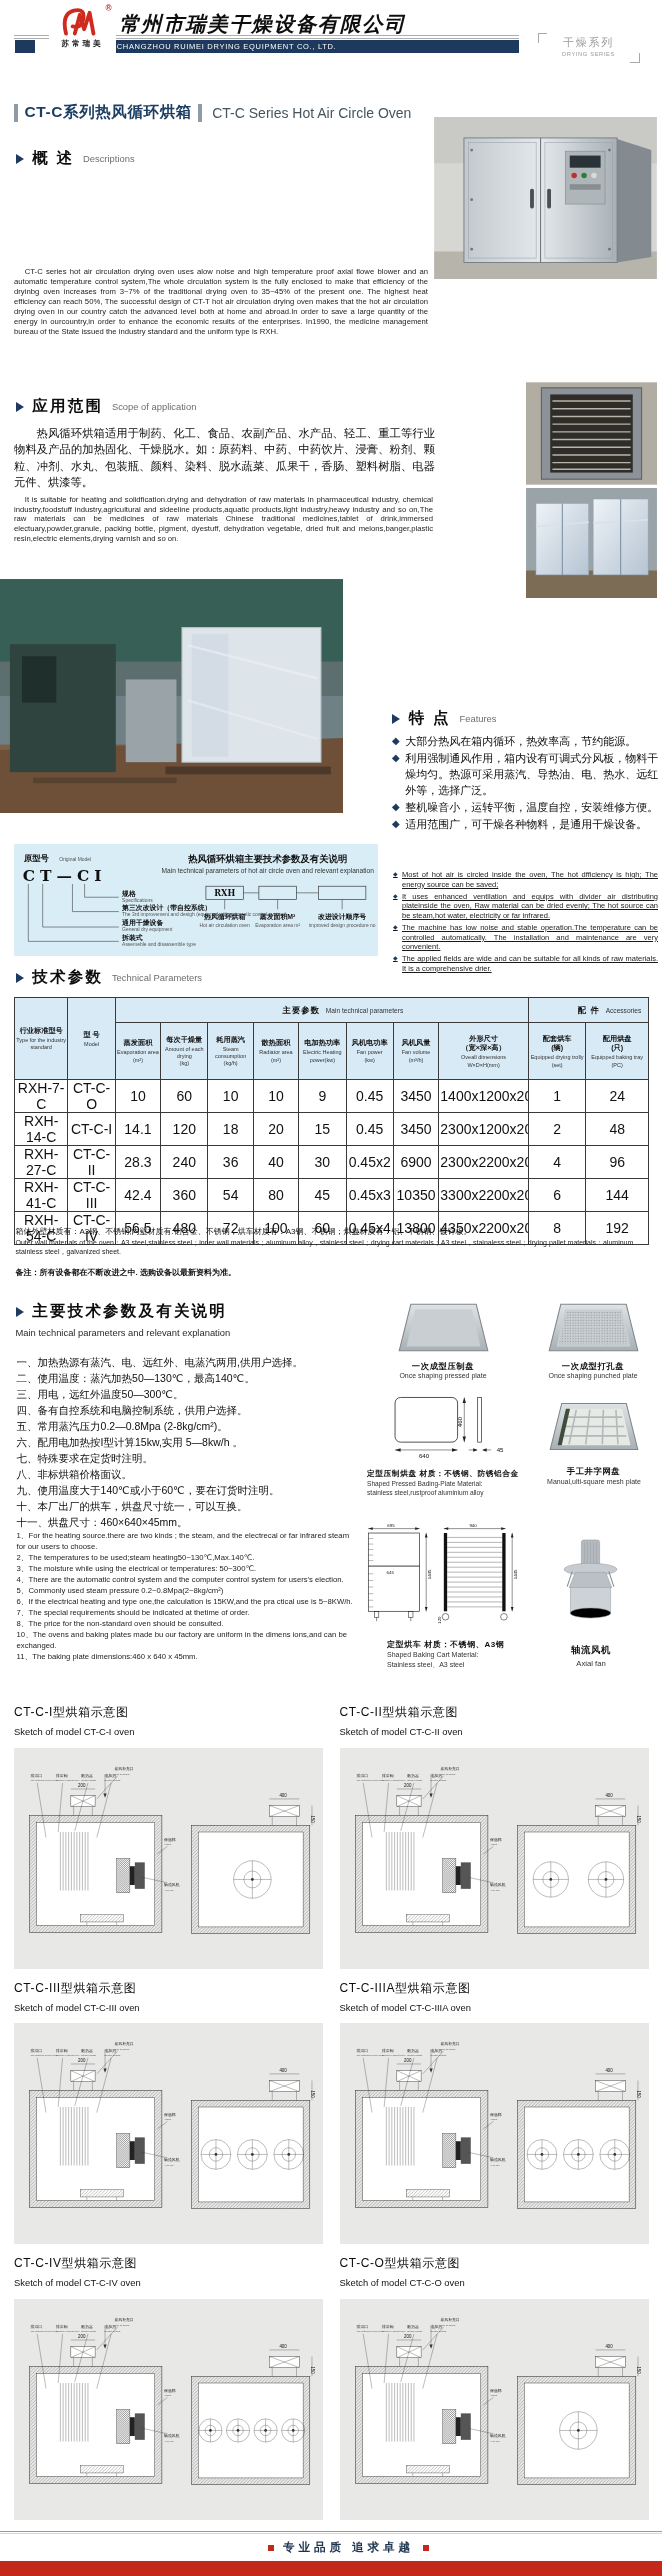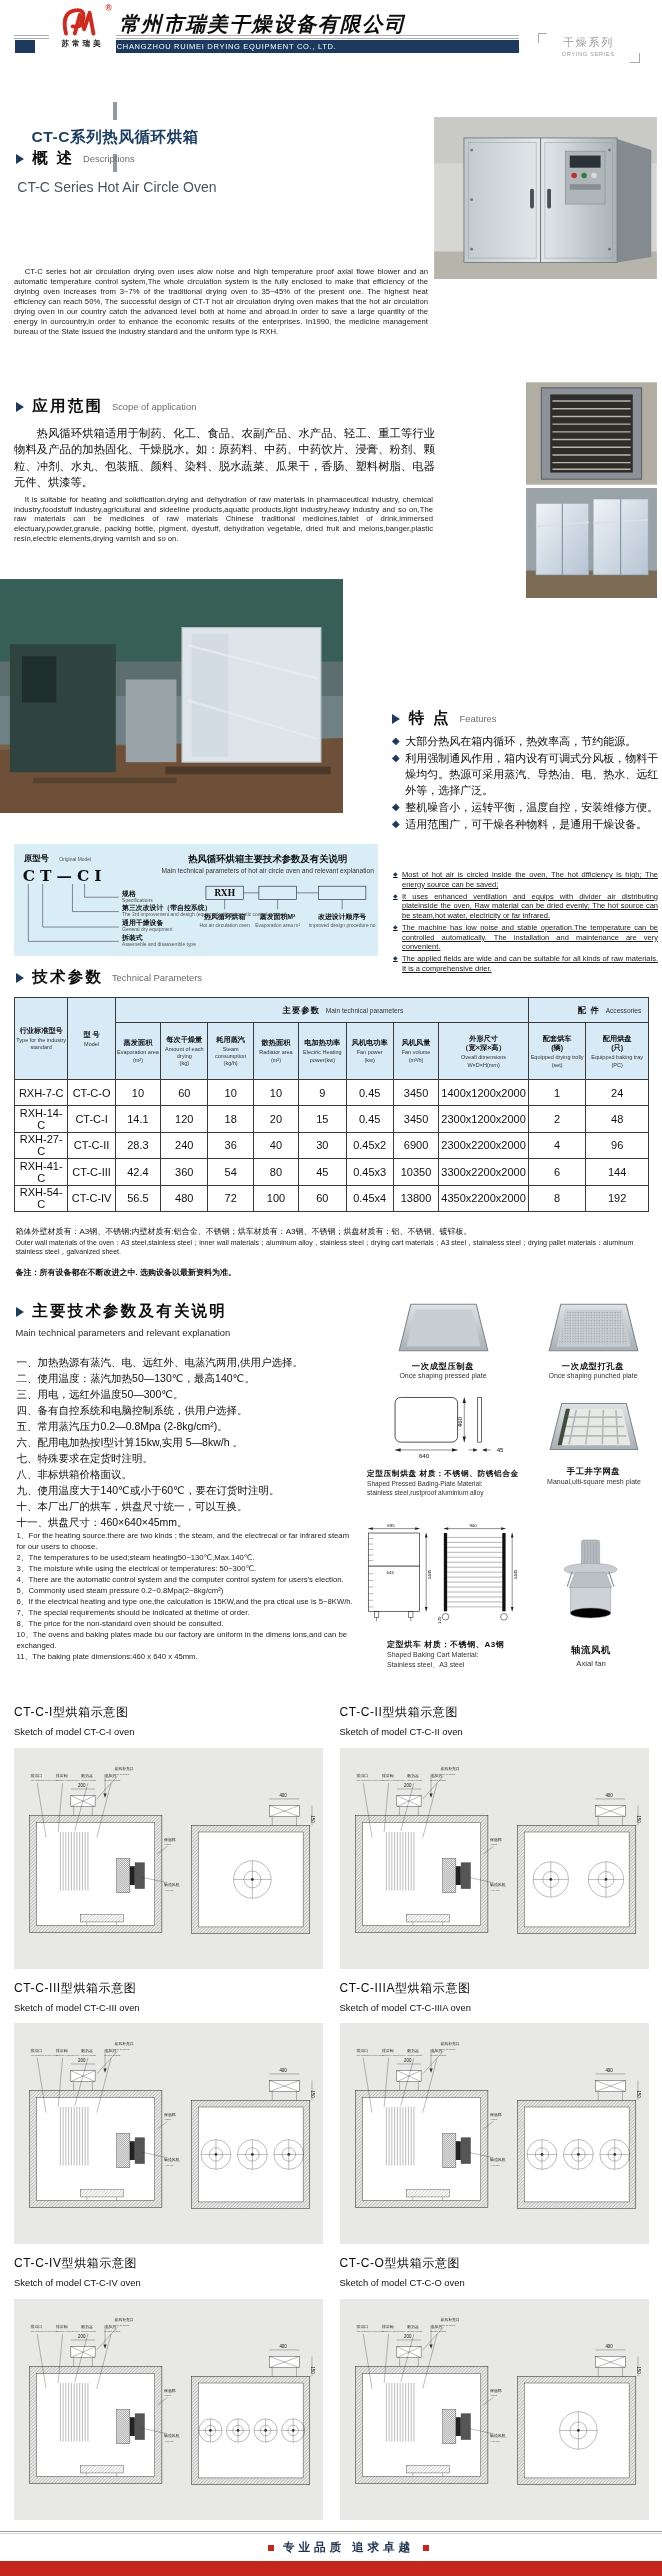--- a/index.html
+++ b/index.html
@@ -14,21 +14,21 @@
   .logo-reg{position:absolute;top:-1.1px;right:4.4px;color:#cf2a1e;font-size:8.3px;font-weight:bold;}
   .logo-sub{font-size:7.7px;font-weight:bold;letter-spacing:2.8px;color:#222;margin-top:-1.1px;}
   .company-cn{font-family:"DejaVu Serif","Liberation Serif",serif;font-style:italic;font-weight:bold;
               font-size:20.4px;letter-spacing:1.7px;color:#0e0e0e;white-space:nowrap;}
   .series{color:#9b9b9b;text-align:center;}
   .series .s-cn{font-size:11px;letter-spacing:1.7px;}
   .series .s-en{font-size:5.8px;letter-spacing:0.6px;margin-top:1.1px;}
   .series .br-tl{position:absolute;left:-5.5px;top:-2.2px;width:8.8px;height:8.8px;border-left:1.1px solid #a9a9a9;border-top:1.1px solid #a9a9a9;}
   .series .br-br{position:absolute;right:-5.5px;bottom:-2.2px;width:8.8px;height:8.8px;border-right:1.1px solid #a9a9a9;border-bottom:1.1px solid #a9a9a9;}
   
-  .ptitle{display:flex;align-items:center;gap:6.6px;flex-direction:column;}
+  .ptitle{display:flex;align-items:center;gap:6.6px;}
   .tbar{width:3.9px;height:18px;background:#8e9ba5;}
   .ptitle .t-cn{font-size:15.5px;font-weight:bold;color:#1d3e63;letter-spacing:0.6px;}
   .ptitle .t-en{font-size:14px;color:#45545f;margin-left:3.3px;}
   
   .sec-head{display:flex;align-items:center;gap:8.8px;}
   .tri{width:0;height:0;border-left:8.8px solid #1e3a5f;border-top:5.5px solid transparent;border-bottom:5.5px solid transparent;}
   .sh-cn{font-size:15.5px;font-weight:bold;color:#0d0d0d;letter-spacing:2.2px;}
   .sh-en{font-size:9.4px;color:#6e6e6e;}
   
   .cjk{font-size:11.3px;line-height:16.6px;color:#0d0d0d;text-align:justify;}
@@ -51,21 +51,21 @@
   .mb-code{font-family:"DejaVu Serif","Liberation Serif",serif;font-size:28px;font-weight:bold;letter-spacing:9px;fill:#111;}
   .mb-rxh{font-family:"DejaVu Serif","Liberation Serif",serif;font-size:15px;font-weight:bold;fill:#111;}
   .mb-l{stroke:#333;stroke-width:1;fill:none;}
   .mb-r{fill:#d9edf7;stroke:#333;stroke-width:1.2;}
   
   table.ptable{border-collapse:collapse;table-layout:fixed;width:635px;}
   .ptable th,.ptable td{border:0.6px solid #3a3a3a;text-align:center;vertical-align:middle;padding:0 1.1px;overflow:hidden;}
   .ptable thead th{background:#d8eaf6;}
   .ptable .h1 th{height:24px;}
   .ptable .h2 th{height:56px;}
-  .ptable tbody td{height:25.4px;font-size:11px;color:#111;background:#fff;}
+  .ptable tbody td{height:25.4px;font-size:14px;color:#111;background:#fff;}
   .g-cn{font-size:8.3px;font-weight:bold;letter-spacing:1.1px;color:#111;margin-left:42px;}
   .g-en{font-size:6.6px;font-weight:normal;color:#333;margin-left:3.3px;}
   .th-cn{font-size:7.2px;font-weight:bold;color:#111;line-height:9.4px;}
   .th-en{font-size:5.5px;font-weight:normal;color:#333;line-height:6.6px;margin-top:1.7px;}
   .th-u{font-size:5.5px;font-weight:normal;color:#333;line-height:6.6px;margin-top:1.1px;}
   .note-cn{font-size:8px;color:#111;}
   .note-en{font-size:7px;line-height:8.8px;color:#222;}
   .remark{font-size:8px;font-weight:bold;color:#111;}
   
   .mp-cn{font-size:10.5px;line-height:16px;color:#0d0d0d;white-space:nowrap;}

